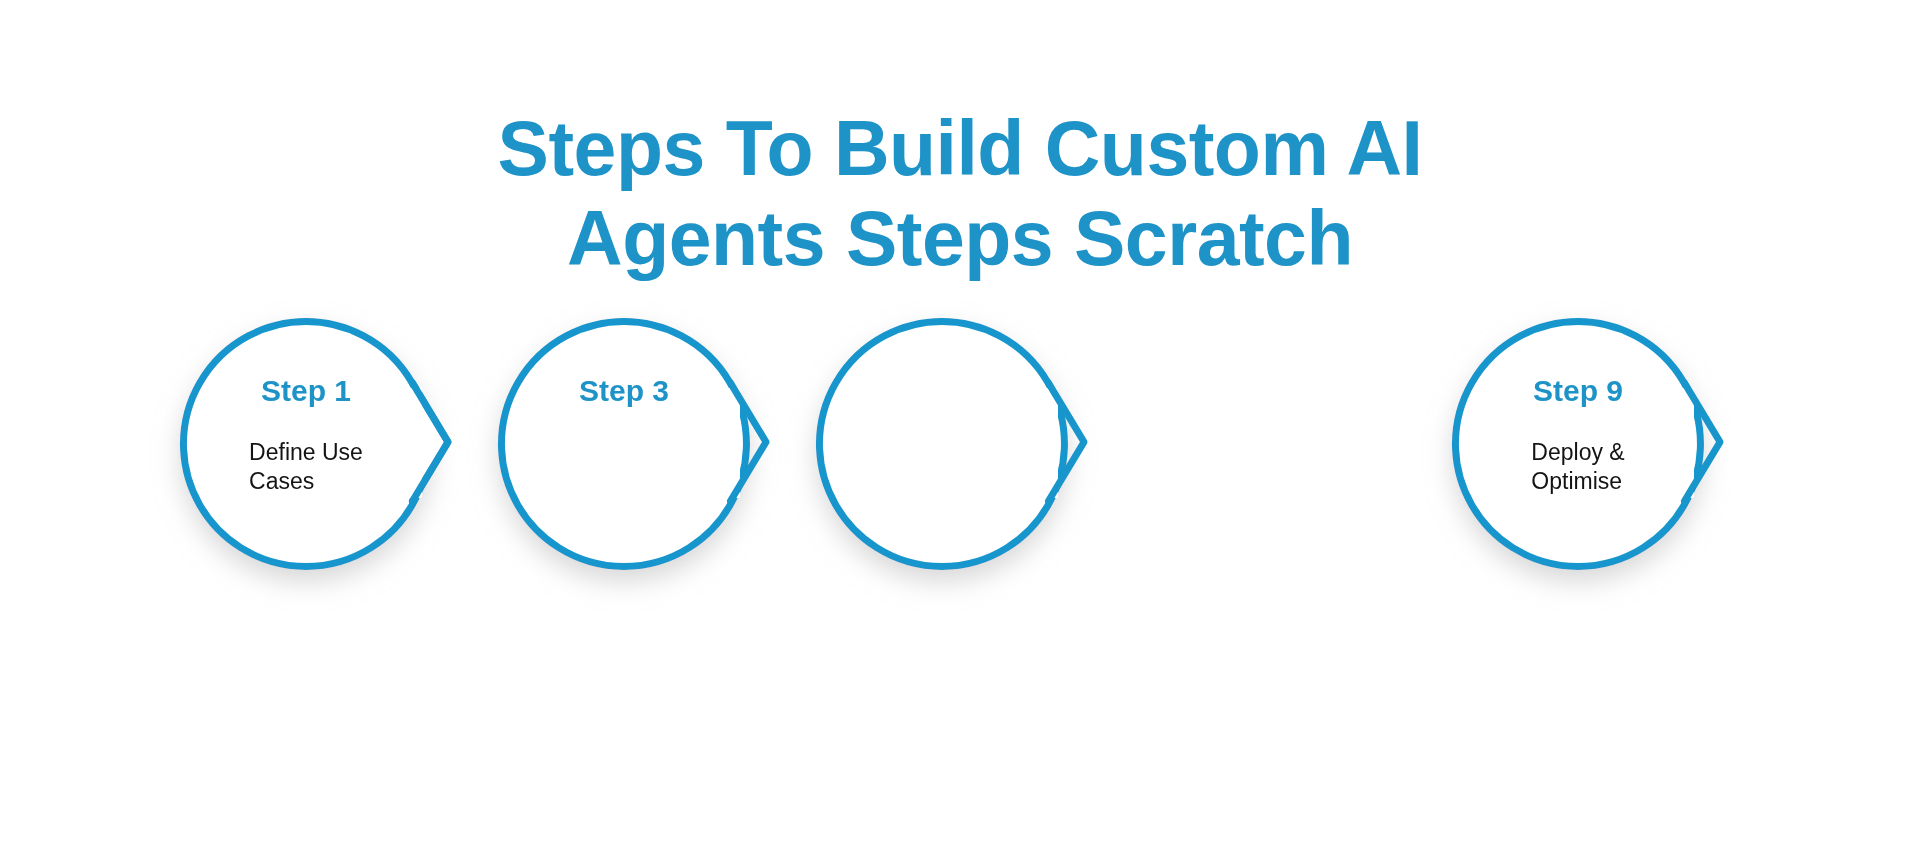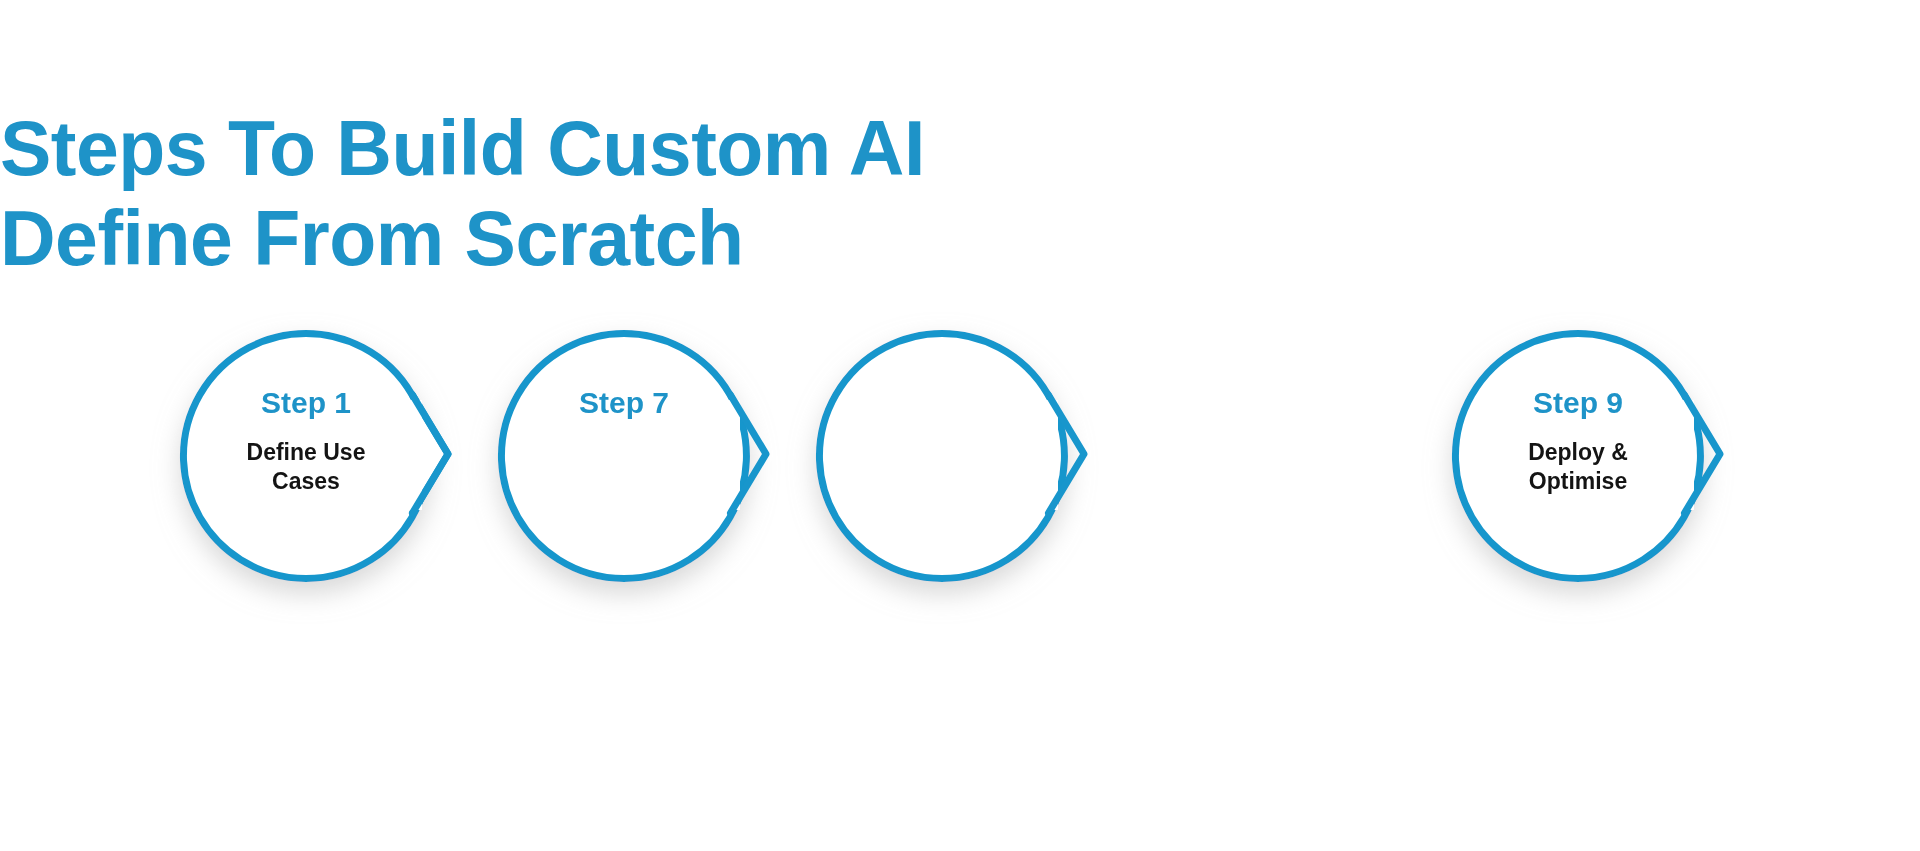--- a/index.html
+++ b/index.html
@@ -19,21 +19,21 @@
     height: 851px;
     background: #ffffff;
   }
 
   
   .title-block {
     position: absolute;
     left: 0;
     top: 103px;
     width: 1920px;
-    text-align: left;
+    text-align: center;
   }
   .title-line {
     display: block;
     color: #1e93c8;
     font-family: "Liberation Sans", sans-serif;
     font-weight: bold;
     font-size: 77px;
     line-height: 90px;
     letter-spacing: -0.5px;
   }
@@ -41,21 +41,21 @@
   
   .steps-row {
     position: absolute;
     left: 0;
     top: 318px;
     width: 1920px;
     height: 320px;
   }
   .step-bubble {
     position: absolute;
-    top: 12px;
+    top: 0;
     width: 292px;
     height: 292px;
   }
   .bubble-svg {
     position: absolute;
     left: 0;
     top: 0;
     width: 292px;
     height: 292px;
     overflow: visible;
@@ -76,39 +76,39 @@
   }
   .step-label {
     color: #1e93c8;
     font-family: "Liberation Sans", sans-serif;
     font-weight: bold;
     font-size: 30px;
     line-height: 34px;
     white-space: nowrap;
   }
   .step-desc {
-    margin-top: 18px;
+    margin-top: 30px;
     color: #141414;
     font-family: "Liberation Sans", sans-serif;
-    font-weight: bold;
+    font-weight: normal;
     font-size: 23px;
     line-height: 29px;
-    text-align: center;
+    text-align: left;
     white-space: pre-line;
     max-width: 215px;
   }
 </style>
 </head>
 <body>
 
 <div class="canvas">
 
   <div class="title-block">
     <span class="title-line">Steps To Build Custom AI</span>
-    <span class="title-line">Define From Scratch</span>
+    <span class="title-line">Agents Steps Scratch</span>
   </div>
 
   <div class="steps-row">
 
     <div class="step-bubble" style="left:160px;">
       <svg class="bubble-svg" viewBox="0 0 292 292">
         <defs>
           <filter id="sh1" x="-30%" y="-30%" width="180%" height="180%">
             <feDropShadow dx="0" dy="12" stdDeviation="13" flood-color="#b9b9b9" flood-opacity="0.55"></feDropShadow>
           </filter>
@@ -132,21 +132,21 @@
         <defs>
           <filter id="sh2" x="-30%" y="-30%" width="180%" height="180%">
             <feDropShadow dx="0" dy="12" stdDeviation="13" flood-color="#b9b9b9" flood-opacity="0.55"></feDropShadow>
           </filter>
         </defs>
         <path filter="url(#sh2)" fill="#ffffff" stroke="#1896cc" stroke-width="7" stroke-linejoin="round" d="M 146 3.5 A 122.5 122.5 0 1 1 145.9 3.5 Z"></path>
         <path fill="#ffffff" stroke="none" d="M 240 70 L 262 70 L 262 180 L 240 180 Z"></path>
         <path fill="none" stroke="#1896cc" stroke-width="7" stroke-linejoin="round" stroke-linecap="round" d="M 252.5 65 L 288 124 L 252.5 183"></path>
       </svg>
       <div class="bubble-content">
-        <div class="step-label">Step 7</div>
+        <div class="step-label">Step 3</div>
       </div>
     </div>
 
     <div class="step-bubble" style="left:796px;">
       <svg class="bubble-svg" viewBox="0 0 292 292">
         <defs>
           <filter id="sh3" x="-30%" y="-30%" width="180%" height="180%">
             <feDropShadow dx="0" dy="12" stdDeviation="13" flood-color="#b9b9b9" flood-opacity="0.55"></feDropShadow>
           </filter>
         </defs>

